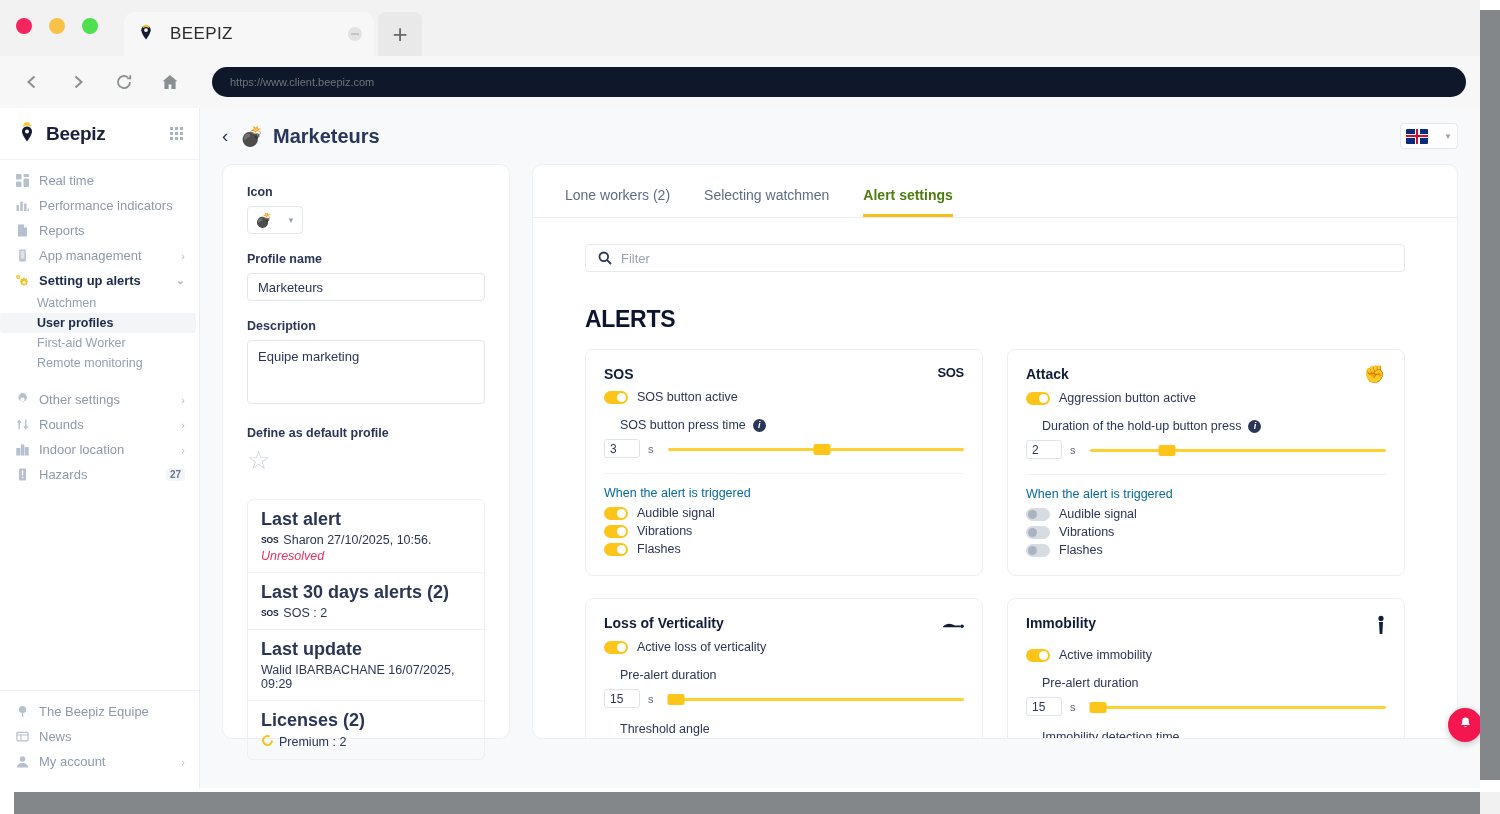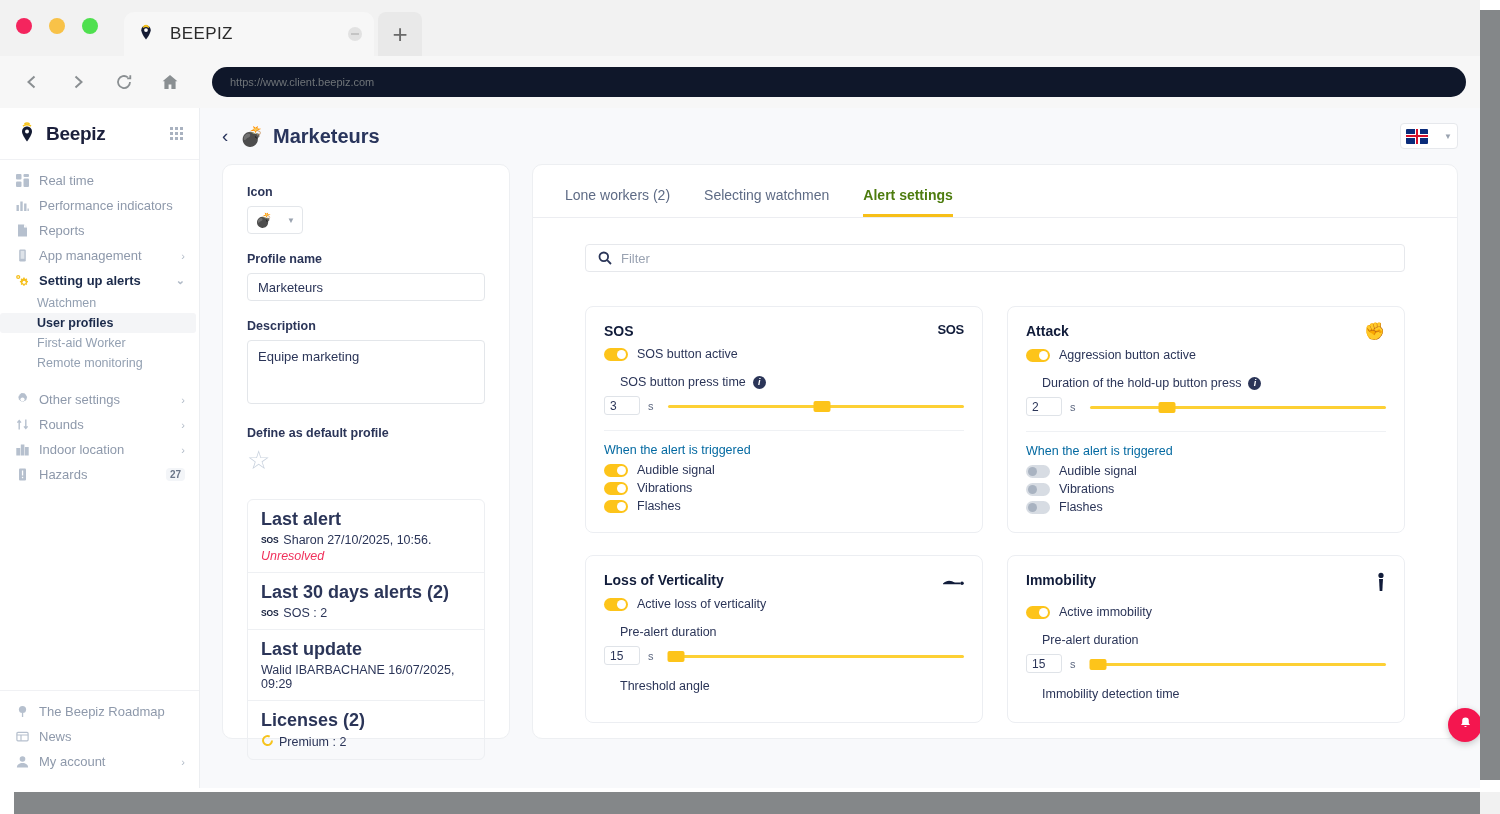--- a/index.html
+++ b/index.html
@@ -471,21 +471,21 @@
     </div>
 
     <div class="sidebar-bottom">
       <div class="nav-item">
         <span class="ico">
           <svg width="13" height="13" viewBox="0 0 13 13" fill="currentColor">
               <circle cx="6.5" cy="4.5" r="3.6"></circle>
               <rect x="5.9" y="7.5" width="1.3" height="4.5"></rect>
             </svg>
         </span>
-        <span class="lbl">The Beepiz Roadmap</span>
+        <span class="lbl">The Beepiz Equipe</span>
       </div>
       <div class="nav-item">
         <span class="ico">
           <svg width="13" height="13" viewBox="0 0 13 13" fill="none" stroke="currentColor" stroke-width="1.2">
               <rect x="0.9" y="2.4" width="11.2" height="8.4" rx="1"></rect>
               <path d="M.9 5h11.2M5 5v5.8"></path>
             </svg>
         </span>
         <span class="lbl">News</span>
       </div>
@@ -584,20 +584,21 @@
           <div class="filter-wrap">
             <span class="mag">
               <svg width="14" height="14" viewBox="0 0 14 14" fill="none" stroke="currentColor" stroke-width="1.8">
                   <circle cx="5.8" cy="5.8" r="4.3"></circle>
                   <path d="M9.2 9.2 13 13"></path>
                 </svg>
             </span>
             <input placeholder="Filter" style="">
           </div>
 
+          <div class="alerts-h">ALERTS</div>
 
           <div class="alert-grid">
 
             <div class="alert-card">
               <div class="ac-head">
                 <span class="ac-title">SOS</span>
                 <span class="ac-icon ac-sos">SOS</span>
               </div>
               <div class="tg-row">
                 <span class="toggle on"></span>

